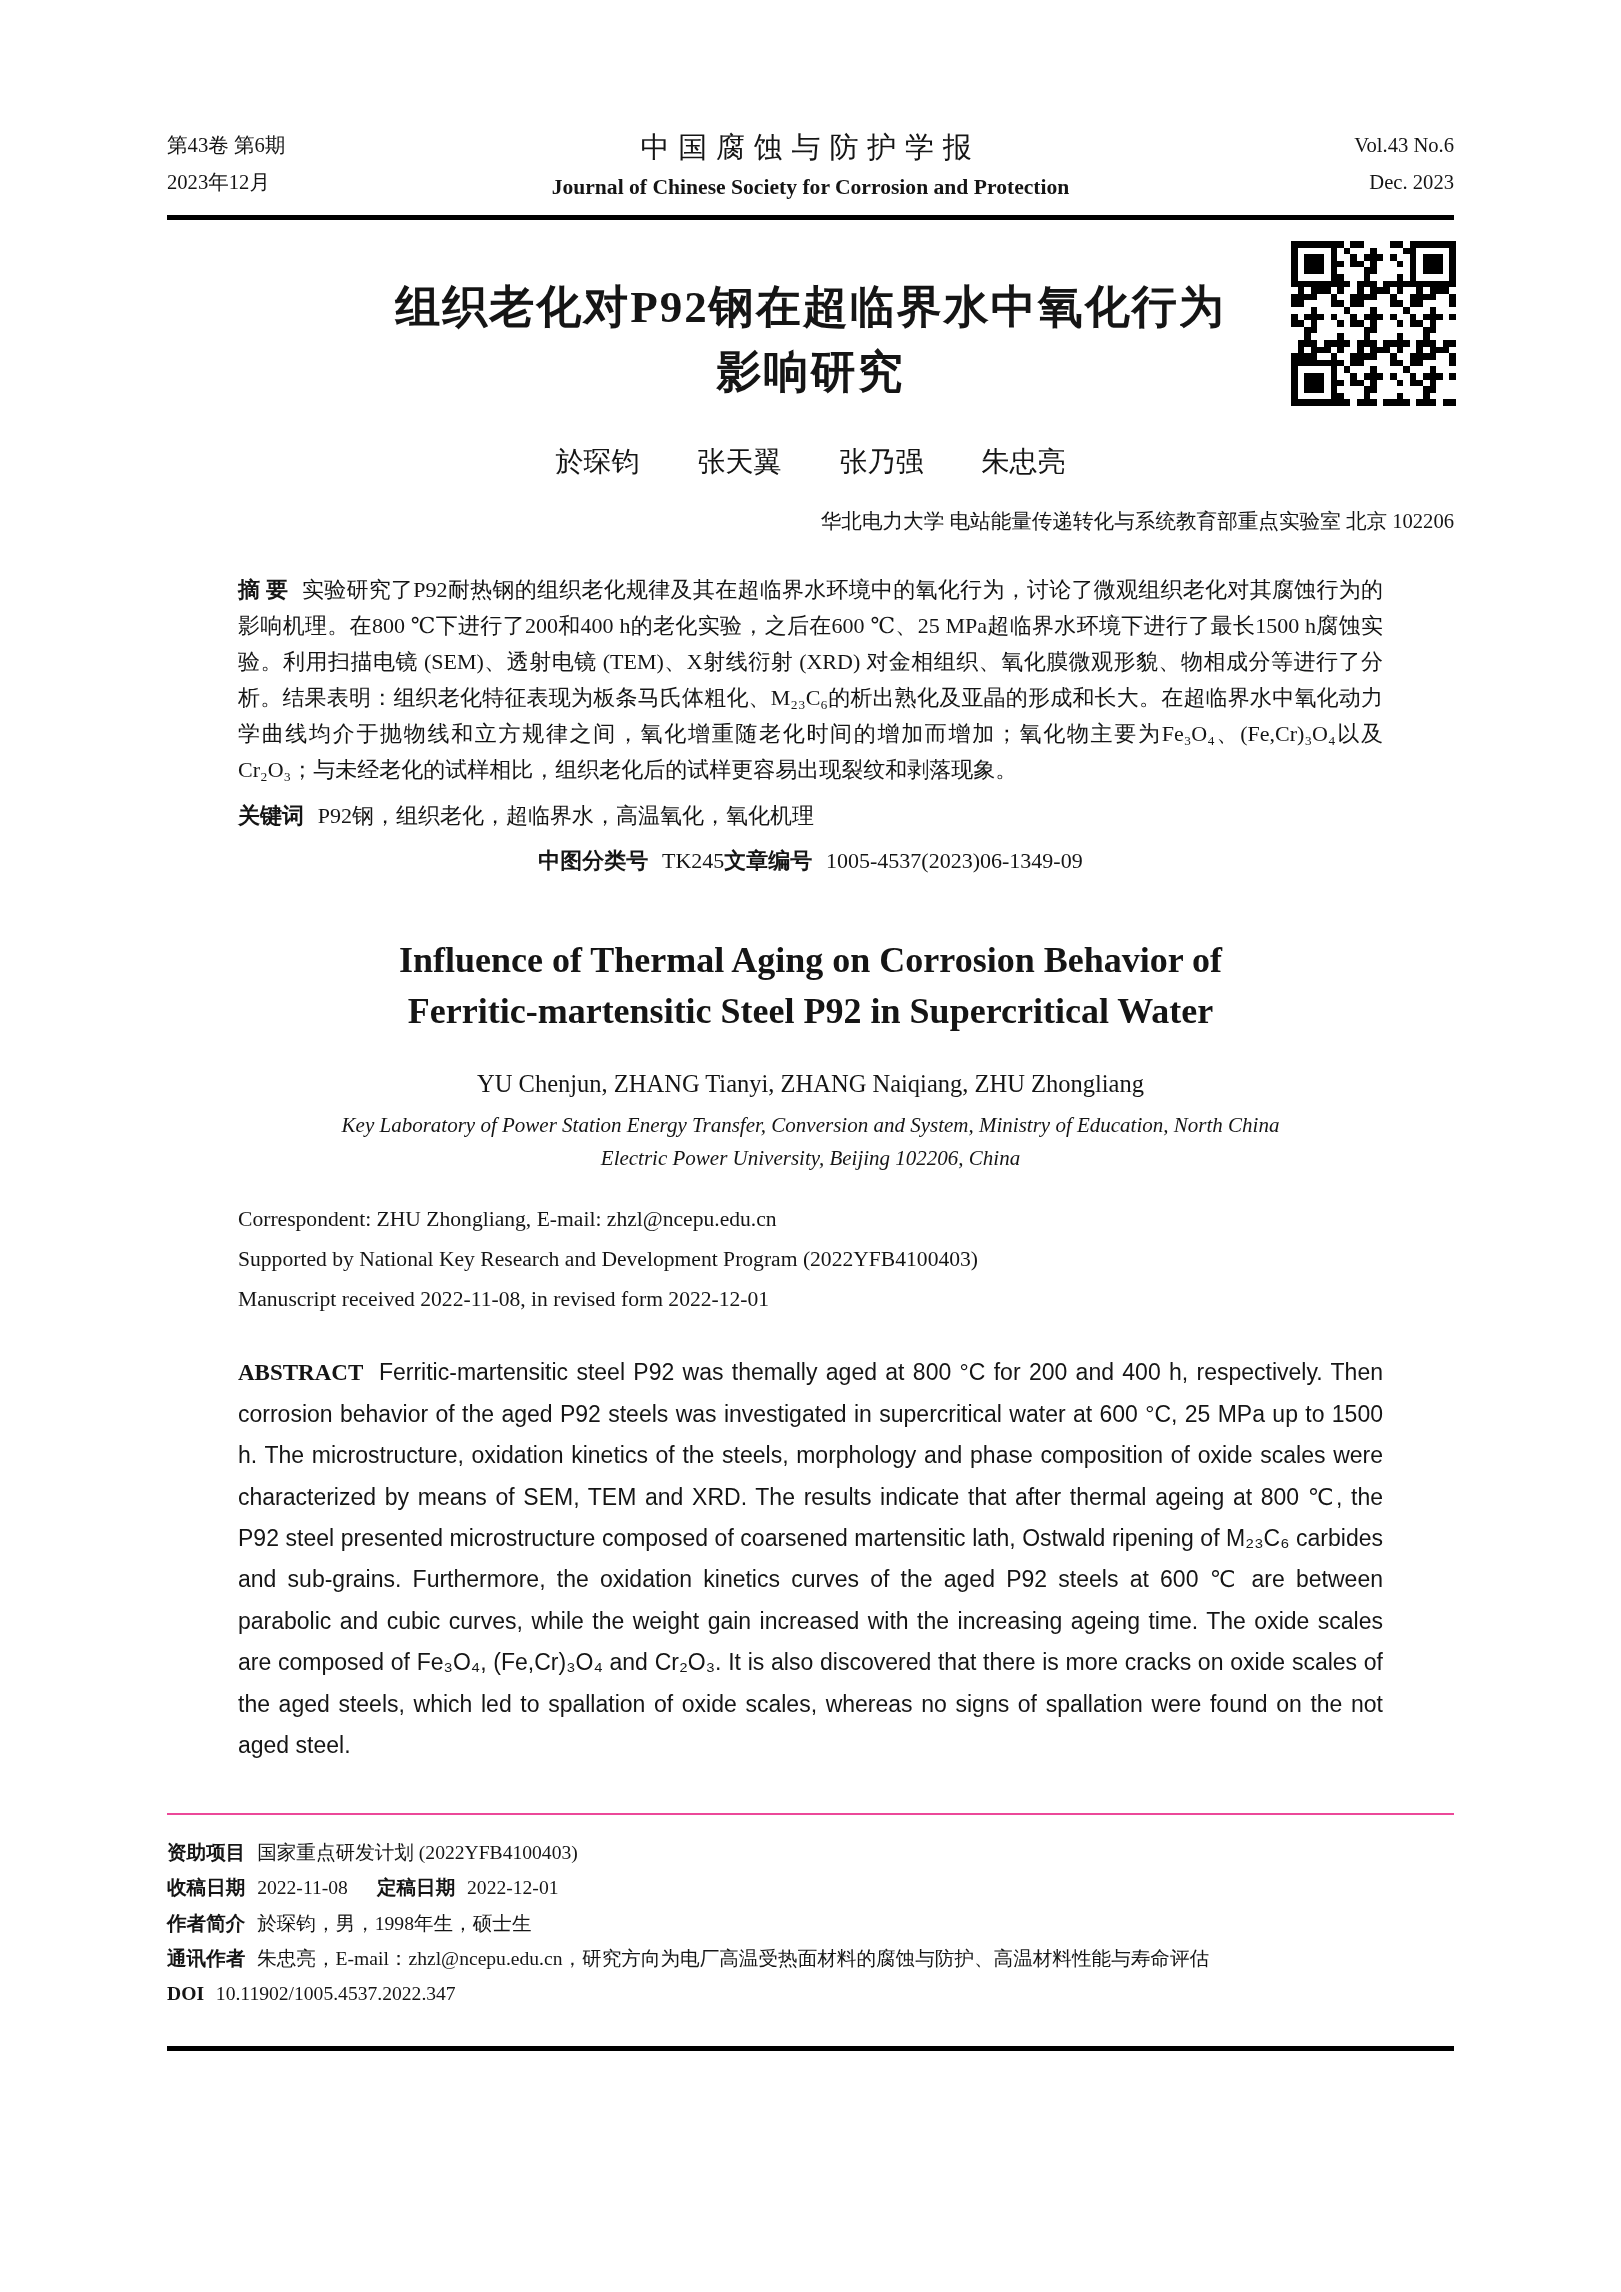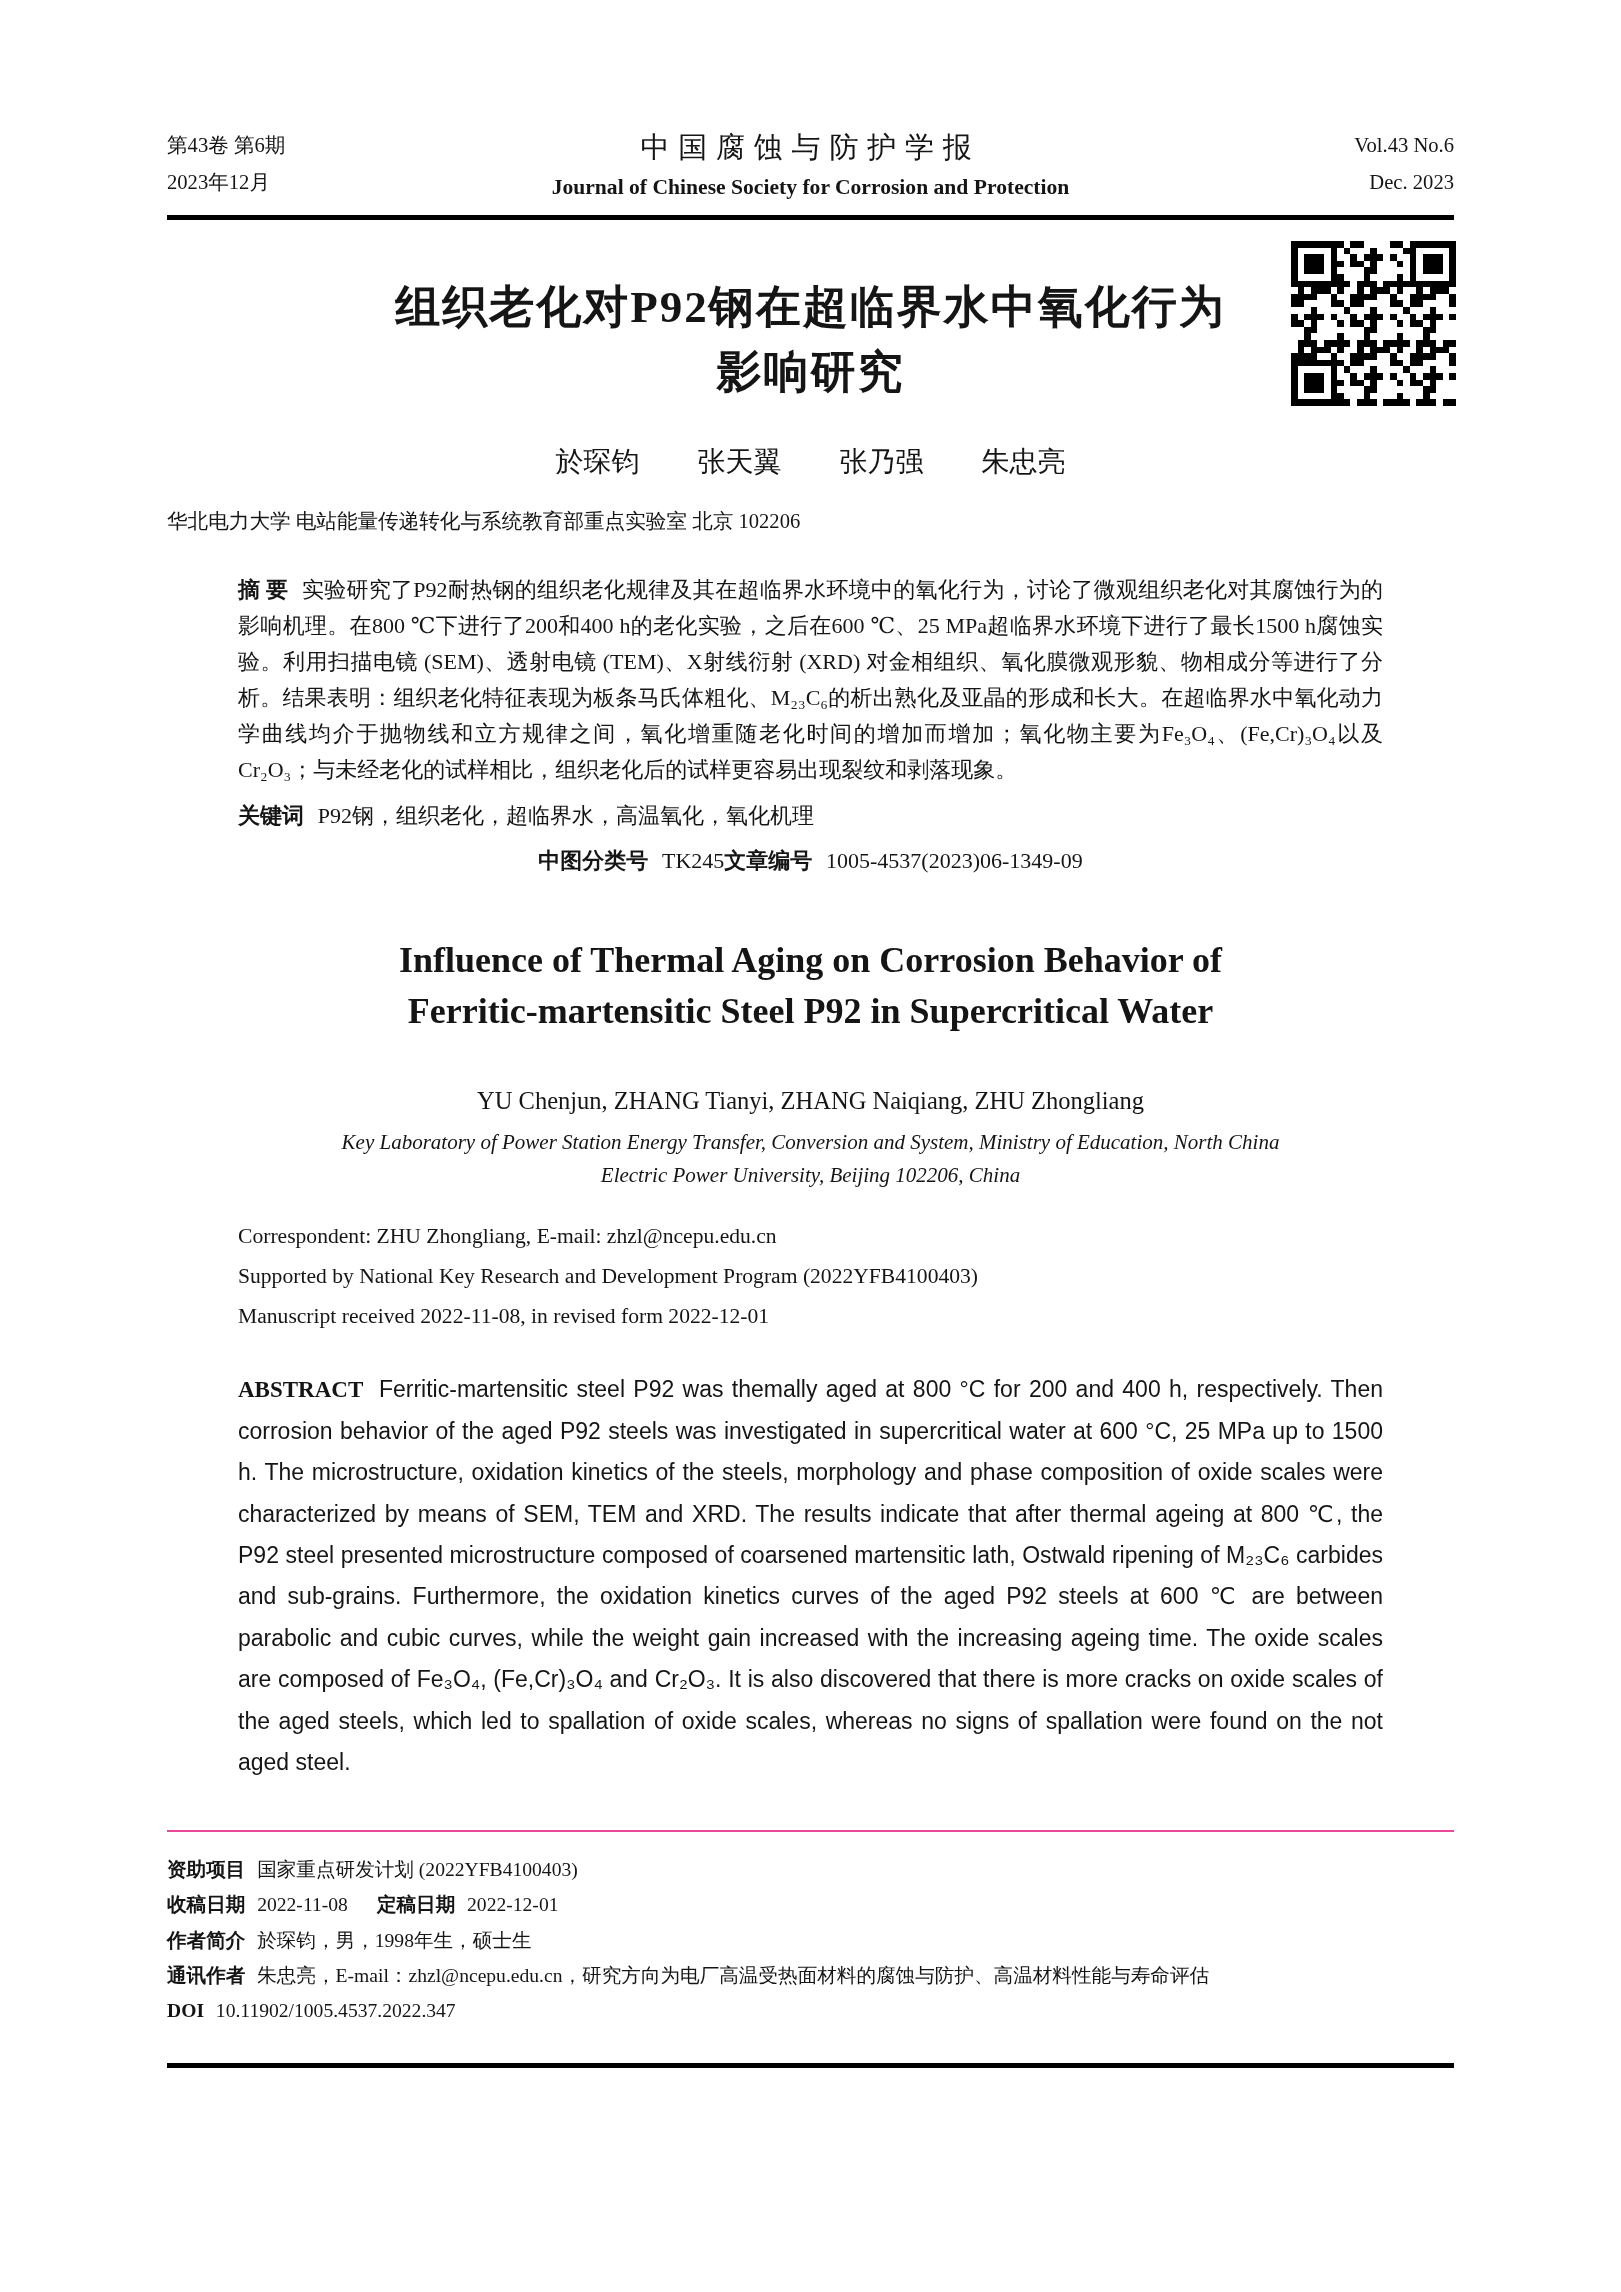--- a/index.html
+++ b/index.html
@@ -41,38 +41,38 @@
   .qr .qm.f { background: #000; }
 
   
   .title-cn {
     font-size: 45px; font-weight: 700; text-align: center;
     line-height: 1.45; letter-spacing: 2px;
     margin: 55px 0 0 0;
   }
   .authors-cn { text-align: center; font-size: 28px; margin-top: 38px; }
   .authors-cn .author + .author { margin-left: 51px; }
-  .affil-cn { text-align: left; font-size: 20.6px; margin-top: 25.5px; }
+  .affil-cn { text-align: right; font-size: 20.6px; margin-top: 25.5px; }
 
   .indent { margin-left: 71px; margin-right: 71px; }
 
   .abstract-cn {
     font-size: 22px; line-height: 1.64; text-align: justify;
     margin-top: 37px; margin-bottom: 0;
   }
   .lbl-cn { font-weight: bold; margin-right: 13.7px; }
   .kw-cn { font-size: 22px; line-height: 1.64; margin-top: 9.8px; margin-bottom: 0; }
   .clc-row { display: flex; justify-content: center; font-size: 22px; margin-top: 11.8px; }
 
   
   .title-en {
     font-size: 36px; font-weight: bold; text-align: center;
     line-height: 1.42; margin: 59px 0 0 0;
   }
-  .authors-en { text-align: center; font-size: 24.5px; margin-top: 50px; }
+  .authors-en { text-align: center; font-size: 24.5px; margin-top: 33px; }
   .affil-en { text-align: center; font-style: italic; font-size: 21px; line-height: 1.55; margin-top: 11px; }
   .meta { font-size: 21.6px; line-height: 1.85; margin-top: 25.5px; }
 
   .abstract-en {
     font-family: "Liberation Sans", "DejaVu Sans", sans-serif;
     font-size: 23px; line-height: 1.8; text-align: justify;
     margin-top: 33px; margin-bottom: 0;
   }
   .lbl-abs {
     font-weight: bold; margin-right: 15.7px;

